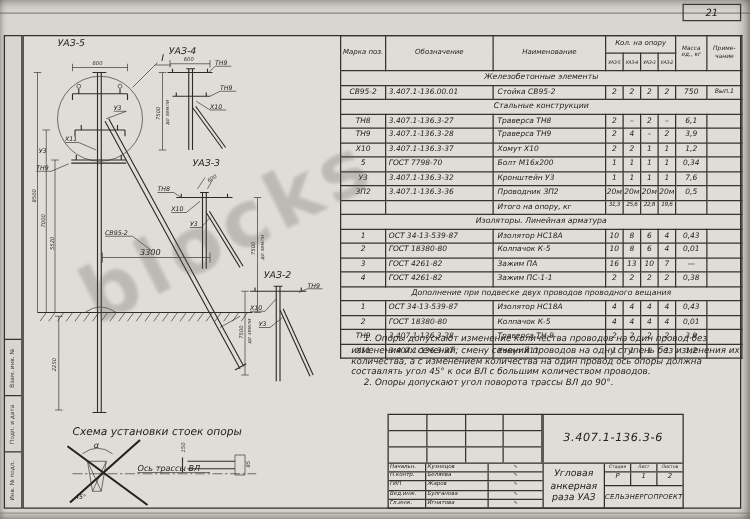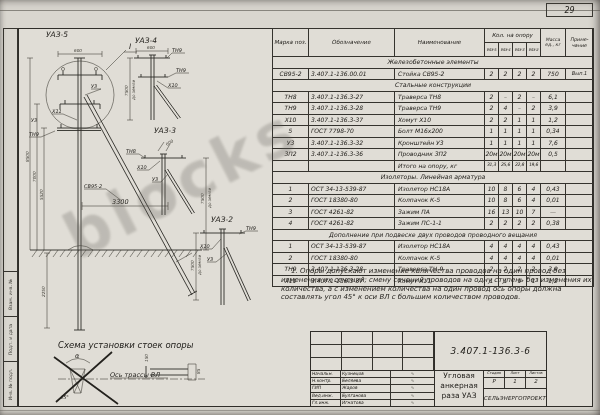--- a/index.html
+++ b/index.html
@@ -62,41 +62,41 @@
   .tb-doc{flex:1;border-left:.9px solid #2f2d29;display:flex;align-items:center;justify-content:center;
           font-size:9px;font-style:italic;letter-spacing:.5px;}
   .tb-bot{flex:1;display:flex;border-top:1.1px solid #2f2d29;}
   .tb-sign{flex:0 0 123px;display:flex;flex-direction:column;}
   .sig-row{flex:1;display:flex;border-bottom:.7px solid #35332e;font-size:4.4px;font-style:italic;}
   .sig-row:last-child{border-bottom:none;}
   .sig-role{flex:0 0 30px;border-right:.7px solid #35332e;padding-left:1px;overflow:hidden;}
   .sig-name{flex:0 0 50px;border-right:.7px solid #35332e;padding-left:1px;overflow:hidden;}
   .sig-sig{flex:1;color:#45433c;text-align:center;overflow:hidden;}
   .tb-title{flex:1;border-left:.9px solid #2f2d29;display:flex;flex-direction:column;align-items:center;
-            font-size:7.5px;text-align:center;line-height:1.3;}
+            justify-content:center;font-size:7.5px;font-style:italic;text-align:center;line-height:1.3;}
   .tb-right{flex:0 0 60px;border-left:.9px solid #2f2d29;display:flex;flex-direction:column;}
   .stage-hdr{flex:0 0 7px;display:flex;font-size:3.6px;font-style:italic;text-align:center;border-bottom:.7px solid #35332e;}
   .stage-val{flex:0 0 11px;display:flex;font-size:5.5px;font-style:italic;text-align:center;border-bottom:.9px solid #2f2d29;}
   .stage-hdr div,.stage-val div{flex:1;border-right:.7px solid #35332e;overflow:hidden;line-height:1.4;}
   .stage-hdr div:last-child,.stage-val div:last-child{border-right:none;}
   .org{flex:1;display:flex;align-items:center;justify-content:center;font-size:5.4px;letter-spacing:.2px;
        font-style:italic;}
   
   .watermark{position:absolute;left:52px;top:208px;transform:rotate(-27deg);transform-origin:left top;
              font-size:62px;font-weight:bold;color:#5e5b55;opacity:.26;letter-spacing:5px;
              filter:blur(1.1px);pointer-events:none;font-family:"DejaVu Sans",sans-serif;}
 </style>
 </head>
 <body>
 
 <div class="sheet">
   <div class="scan-top"></div>
   <div class="scan-bottom"></div>
   <div class="pagebox">
-    <span>29</span>
+    <span>21</span>
   </div>
   <div class="frame"></div>
 
   <div class="stamp-strip">
     <div class="stamp-cell"></div>
     <div class="stamp-cell">
         <span>Взам. инв. №</span>
       </div>
     <div class="stamp-cell">
         <span>Подп. и дата</span>
@@ -458,20 +458,21 @@
           <td class="c-q">1</td>
           <td class="c-q">1</td>
           <td class="c-mass">1,2</td>
           <td class="c-note"></td>
         </tr>
       </tbody>
   </table>
 
   <div class="notes" id="notes">
       <p>1. Опоры допускают изменение количества проводов на один провод без изменения их сечений; смену сечений проводов на одну ступень без изменения их количества, а с изменением количества на один провод ось опоры должна составлять угол 45° к оси ВЛ с большим количеством проводов.</p>
+      <p>2. Опоры допускают угол поворота трассы ВЛ до 90°.</p>
     </div>
 
   <div class="tb">
     <div class="tb-top">
       <div class="tb-rev">
         <div class="tb-rev-row">
             <div></div>
             <div></div>
             <div></div>
             <div></div>

